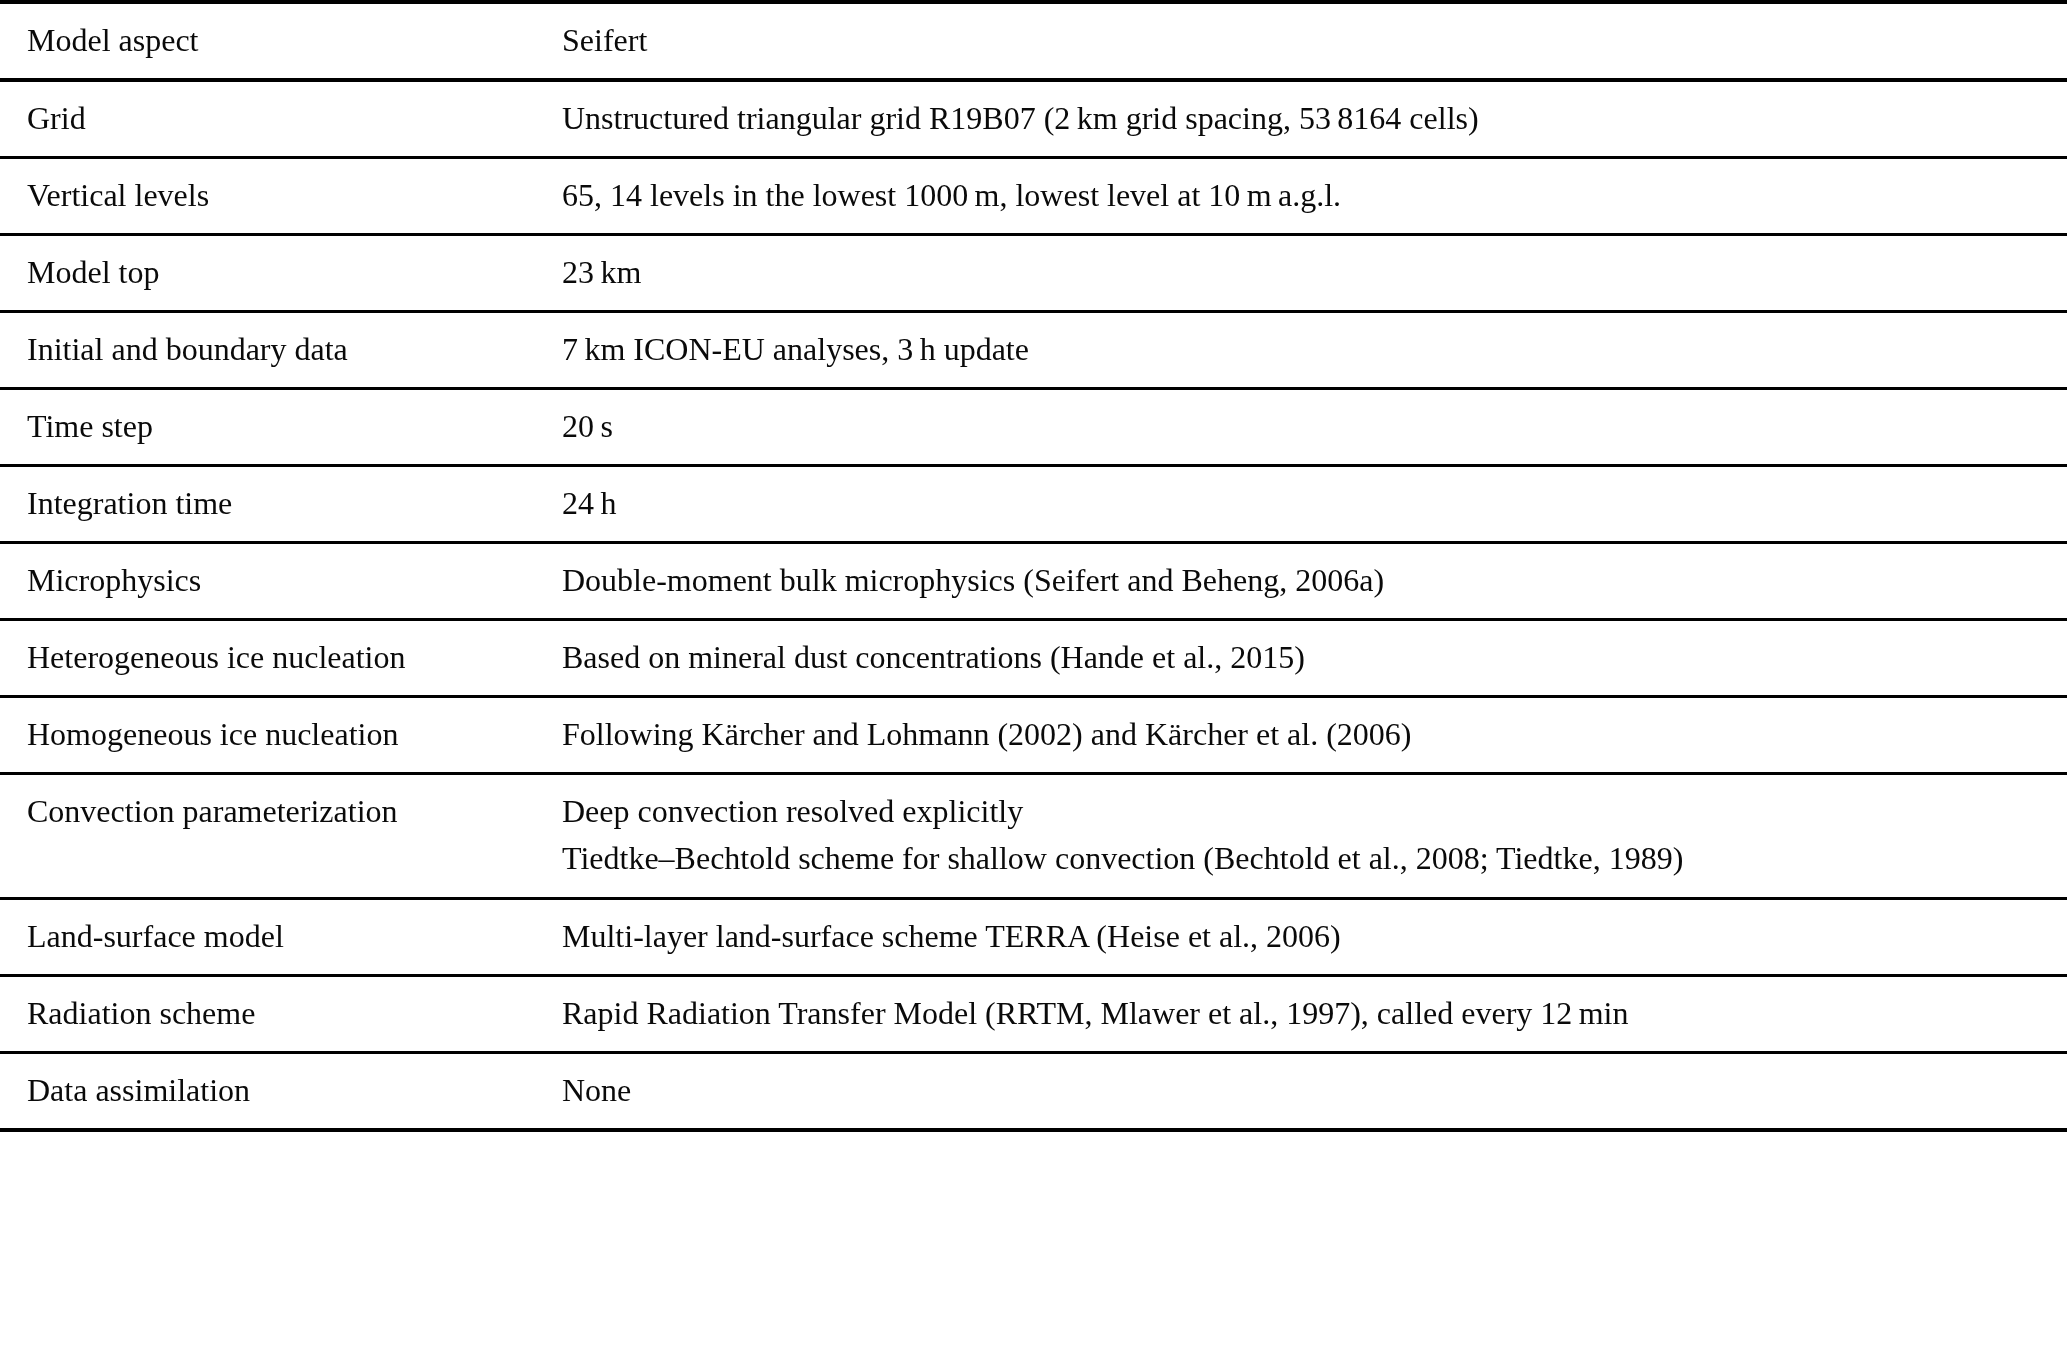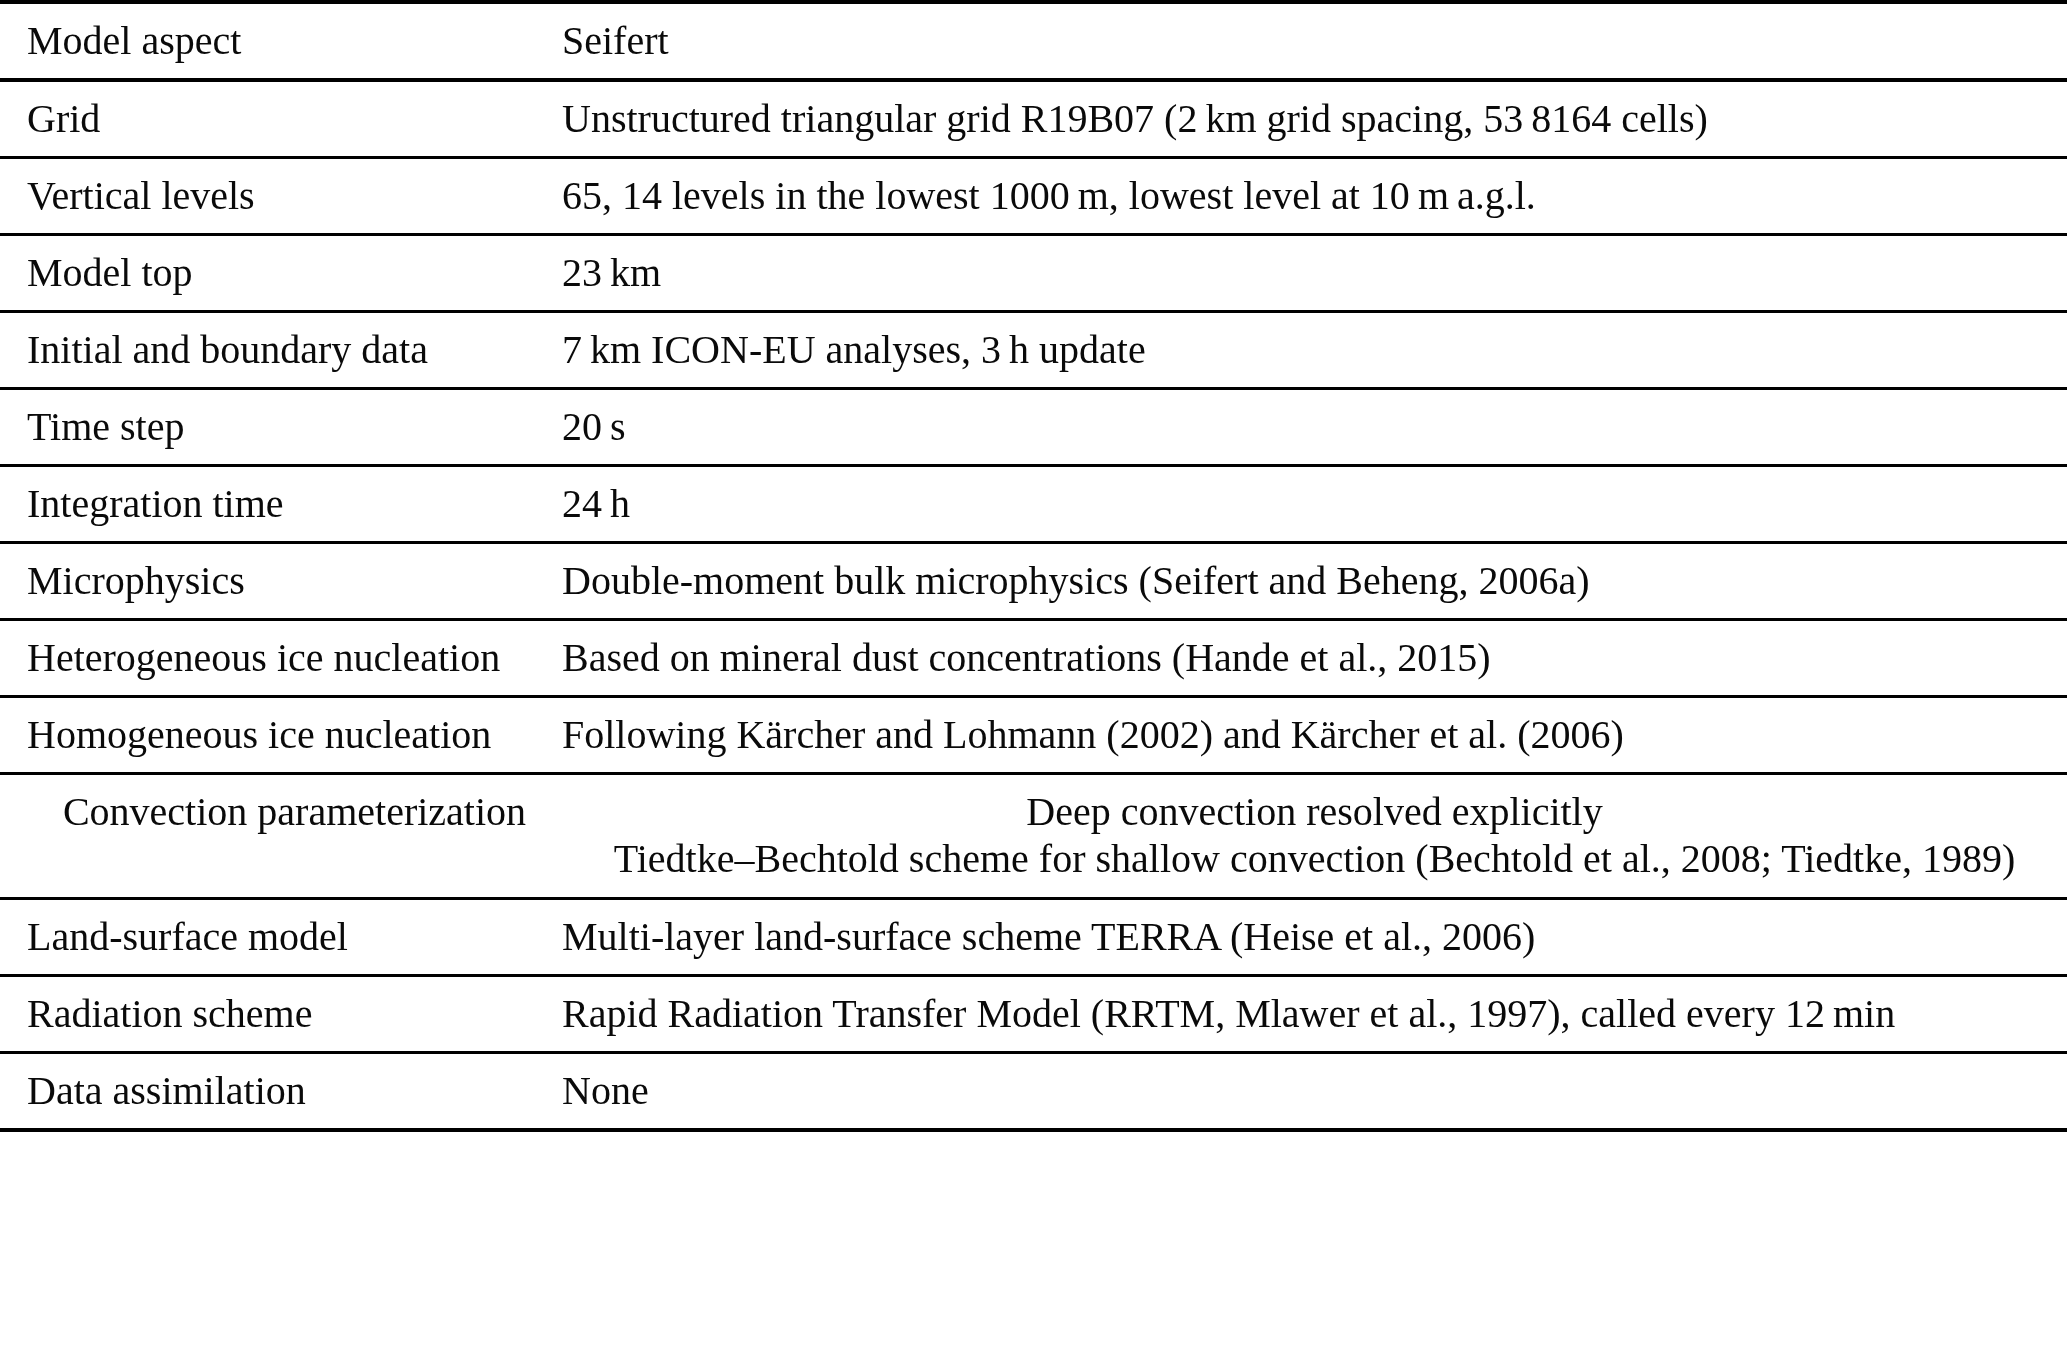--- a/index.html
+++ b/index.html
@@ -28,31 +28,31 @@
   tbody tr {
     border-bottom: 3px solid #000;
   }
   tbody tr:last-child {
     border-bottom: 4px solid #000;
   }
   th, td {
     font-weight: normal;
     text-align: left;
     vertical-align: top;
-    font-size: 40px;
+    font-size: 32px;
     line-height: 47px;
     padding: 13px 0 14px 0;
     box-sizing: border-box;
     height: 77px;
     white-space: pre-line;
     overflow: hidden;
   }
   thead th { height: 70px; }
   th.cell-aspect, td.cell-aspect { padding-left: 27px; }
-  tr.row-tall th, tr.row-tall td { height: 125px; text-align: center; }
+  tr.row-tall th, tr.row-tall td { height: 125px; }
 </style>
 </head>
 <body>
 
 <table class="model-table">
   <colgroup>
     <col class="col-aspect">
     <col class="col-setting">
   </colgroup>
   <thead>

